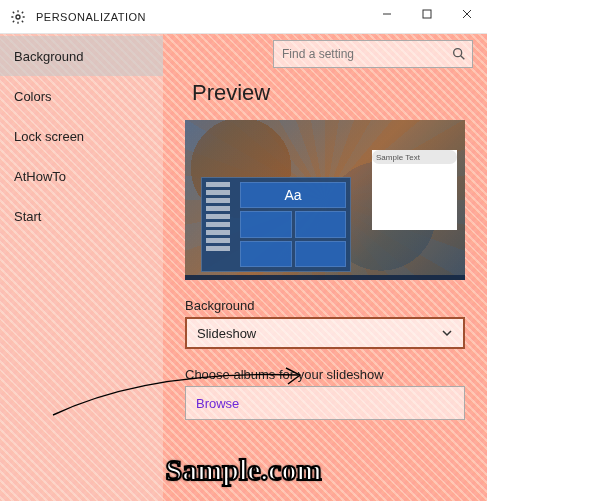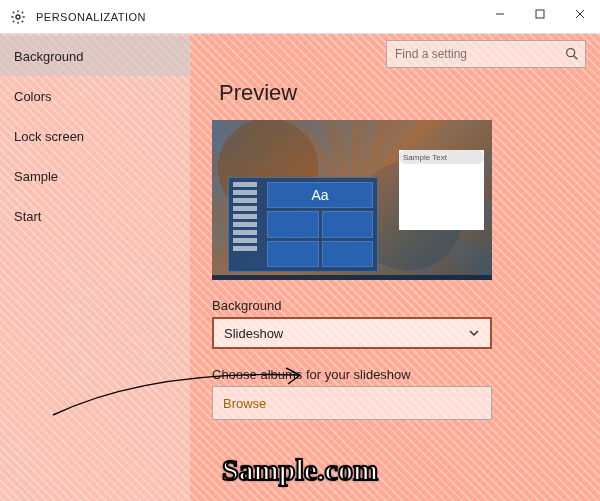--- a/index.html
+++ b/index.html
@@ -1,17 +1,17 @@
 <!DOCTYPE html>
 <html><head>
 <meta charset="utf-8">
 <style>
   * { box-sizing: border-box; margin: 0; padding: 0; font-family: "Segoe UI", Arial, sans-serif; }
   body { width: 600px; height: 501px; overflow: hidden; background: #fff; position: relative; }
-  .window { width: 600px; height: 501px; background: #fff; position: relative; overflow: hidden; }
+  .window { width: 487px; height: 501px; background: #fff; position: relative; overflow: hidden; }
   .overlay-texture {
     position: absolute; inset: 0;
     background:
       repeating-linear-gradient(45deg, rgba(255,80,30,0.35) 0 2px, rgba(255,130,80,0.25) 2px 4px, rgba(255,50,20,0.3) 4px 6px),
       repeating-linear-gradient(-45deg, rgba(255,100,60,0.2) 0 3px, rgba(255,60,30,0.2) 3px 6px);
     pointer-events: none;
     z-index: 5;
   }
   
   .titlebar { position: relative; height: 34px; display: flex; align-items: center; padding: 0 10px; background: #fff; z-index: 10; border-bottom: 1px solid #e5e5e5; }
@@ -45,21 +45,21 @@
   .mock-start .tiles { position:absolute; left:38px; top:4px; right:4px; bottom:4px; display:grid; grid-template-columns: 1fr 1fr; grid-template-rows: repeat(3,1fr); gap:3px; }
   .mock-start .tiles div { background: rgba(40,100,180,0.95); border:1px solid rgba(255,255,255,0.15); }
   .mock-start .big { grid-column: 1 / span 2; font-size:14px; color:#fff; display:flex; align-items:center; justify-content:center; }
   .mock-win { position: absolute; right: 8px; top: 30px; width: 85px; height: 80px; background: #fff; }
   .mock-win .bar { height: 14px; background: #e8e8e8; font-size: 8px; color:#555; display:flex; align-items:center; padding:0 4px;border-radius:7px; }
   .taskbar { position:absolute; left:0; right:0; bottom:0; height:5px; background: rgba(20,40,70,0.9); }
   
   .field-label { font-size: 13px; color: #222; margin-top: 18px; margin-bottom: 4px; }
   .dropdown { width: 280px; height: 32px; border: 2px solid #a05030; display:flex; align-items:center; justify-content:space-between; padding:0 10px; font-size:13px; color:#222; background: rgba(255,255,255,0.7); cursor:pointer; }
   .chev { width:12px; height:12px; }
-  .browse-box { width: 280px; height: 34px; border: 1px solid #aaa; display:flex; align-items:center; padding:0 10px; font-size:13px; color:#a16207; background: rgba(255,255,255,0.6); margin-top:4px; cursor:pointer; }
+  .browse-box { width: 280px; height: 34px; border: 1px solid #aaa; display:flex; align-items:center; padding:0 10px; font-size:13px; color:#6d28d9; background: rgba(255,255,255,0.6); margin-top:4px; cursor:pointer; }
   
   .annot-arrow { position:absolute; left: 48px; top: 360px; width: 260px; height: 60px; z-index: 30; pointer-events:none; }
   
   .watermark { position:absolute; left:50%; bottom:14px; transform:translateX(-50%); z-index:60;
     font-family: "Comic Sans MS", cursive; font-size: 30px; font-weight: bold; color: #fff;
     -webkit-text-stroke: 2px #000; text-shadow: 0 0 3px #000; }
 </style>
 </head>
 <body>
 
@@ -105,21 +105,21 @@
       <div class="side-item selected">
         <span>Background</span>
       </div>
       <div class="side-item">
         <span>Colors</span>
       </div>
       <div class="side-item">
         <span>Lock screen</span>
       </div>
       <div class="side-item">
-        <span>Sample</span>
+        <span>AtHowTo</span>
       </div>
       <div class="side-item">
         <span>Start</span>
       </div>
     </div>
 
     <div class="content">
       <div class="section-h">Preview</div>
 
       <div class="preview-box">

